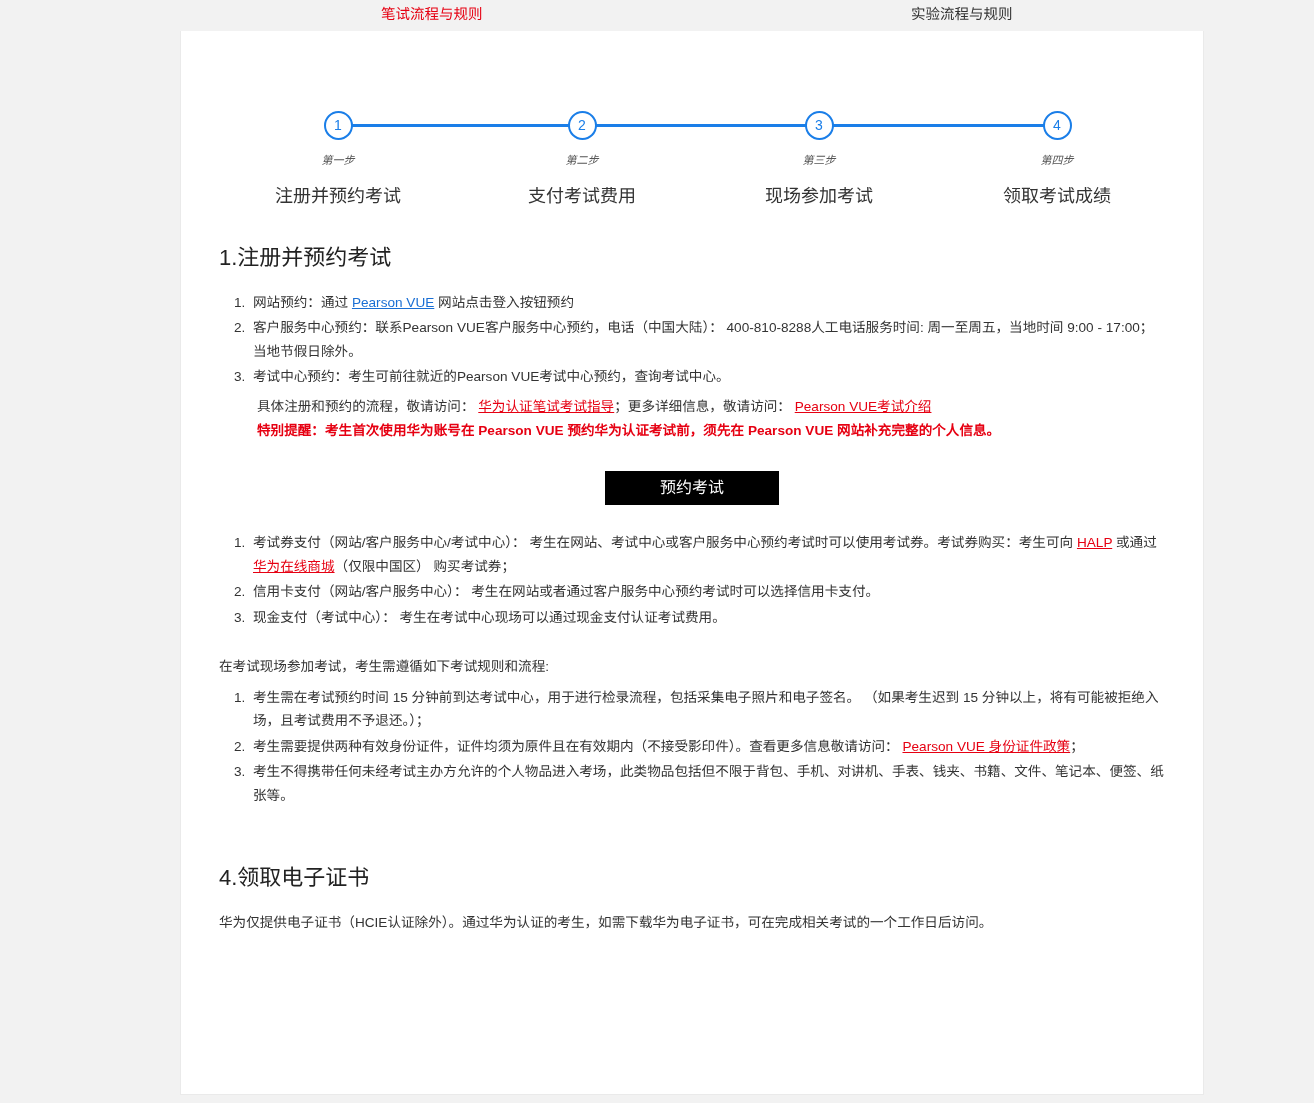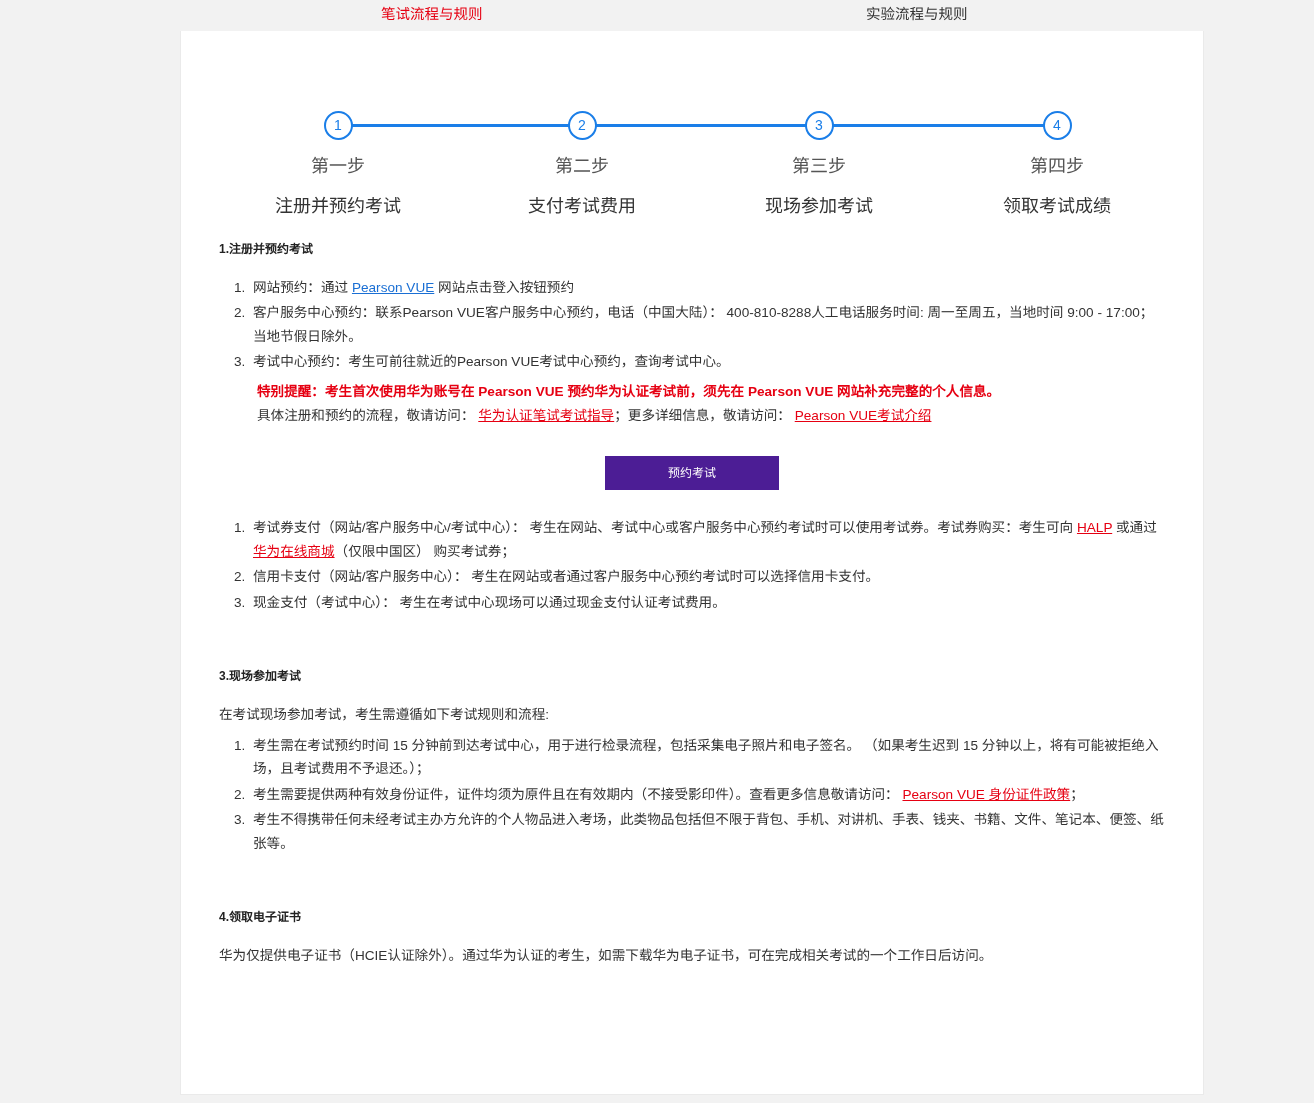--- a/index.html
+++ b/index.html
@@ -27,21 +27,21 @@
   }
   .tab {
     font-size: 14.5px;
     line-height: 1;
     cursor: pointer;
     white-space: nowrap;
   }
   .tab.active { color: #e60012; }
   .tab.inactive { color: #333; }
   .tab-1 { position: absolute; left: 341px; top: 7px; }
-  .tab-2 { position: absolute; left: 826px; top: 7px; }
+  .tab-2 { position: absolute; left: 871px; top: 7px; }
 
   
   .card {
     position: absolute;
     left: 140px;
     top: 31px;
     width: 1024px;
     min-height: 1064px;
     background: #ffffff;
     border: 1px solid #eaeaea;
@@ -76,40 +76,41 @@
     color: #1a7ee8;
     font-size: 14px;
     line-height: 25px;
     text-align: center;
     margin: 0 auto;
     position: relative;
     z-index: 2;
   }
   .step .s-label {
     margin-top: 11px;
-    font-size: 18px;
+    font-size: 11px;
     color: #555;
+    font-style: italic;
   }
   .step .s-desc {
     margin-top: 14px;
     font-size: 18px;
     color: #333;
   }
   .step-1 { left: 77px; }
   .step-2 { left: 321px; }
   .step-3 { left: 558px; }
   .step-4 { left: 796px; }
 
   
   .content {
     padding: 0 38px 40px 38px;
   }
   h2.sec-title {
-    font-size: 12px;
-    font-weight: bold;
+    font-size: 22px;
+    font-weight: normal;
     color: #222;
     margin: 26px 0 20px 0;
   }
   p.para {
     font-size: 13.6px;
     line-height: 1.7;
     margin: 0 0 8px 0;
     color: #333;
   }
   ol.list {
@@ -132,24 +133,24 @@
     cursor: pointer;
   }
   a.lnk-red {
     color: #e60012;
     text-decoration: underline;
     cursor: pointer;
   }
   .btn-row { text-align: center; margin: 28px 0 6px 0; }
   .btn {
     display: inline-block;
-    background: #4c1d95;
+    background: #000000;
     color: #fff;
     border: none;
-    font-size: 12px;
+    font-size: 16px;
     font-family: inherit;
     padding: 0 34px;
     height: 34px;
     line-height: 34px;
     cursor: pointer;
     min-width: 174px;
     text-align: center;
   }
   .spacer-lg { height: 20px; }
 </style>
@@ -193,43 +194,42 @@
     <div class="content">
 
       <h2 class="sec-title">1.注册并预约考试</h2>
       <ol class="list">
         <li>
           <span>网站预约：通过 </span><a class="lnk">Pearson VUE</a><span> 网站点击登入按钮预约</span>
         </li>
         <li>客户服务中心预约：联系Pearson VUE客户服务中心预约，电话（中国大陆）： 400-810-8288人工电话服务时间: 周一至周五，当地时间 9:00 - 17:00；当地节假日除外。</li>
         <li>考试中心预约：考生可前往就近的Pearson VUE考试中心预约，查询考试中心。</li>
       </ol>
-      <div class="sub-note red-b">特别提醒：考生首次使用华为账号在 Pearson VUE 预约华为认证考试前，须先在 Pearson VUE 网站补充完整的个人信息。</div>
       <div class="sub-note">
         <span>具体注册和预约的流程，敬请访问：</span>
         <a class="lnk-red">华为认证笔试考试指导</a><span>；更多详细信息，敬请访问：</span>
         <a class="lnk-red">Pearson VUE考试介绍</a>
       </div>
+      <div class="sub-note red-b">特别提醒：考生首次使用华为账号在 Pearson VUE 预约华为认证考试前，须先在 Pearson VUE 网站补充完整的个人信息。</div>
       <div class="btn-row">
         <button class="btn">预约考试</button>
       </div>
 
       <div class="spacer-lg"></div>
 
       <ol class="list">
         <li>
           <span>考试券支付（网站/客户服务中心/考试中心）： 考生在网站、考试中心或客户服务中心预约考试时可以使用考试券。考试券购买：考生可向 </span><a class="lnk-red">HALP</a><span> 或通过</span><a class="lnk-red">华为在线商城</a><span>（仅限中国区） 购买考试券；</span>
         </li>
         <li>信用卡支付（网站/客户服务中心）： 考生在网站或者通过客户服务中心预约考试时可以选择信用卡支付。</li>
         <li>现金支付（考试中心）： 考生在考试中心现场可以通过现金支付认证考试费用。</li>
       </ol>
 
       <div class="spacer-lg"></div>
 
-      <h2 class="sec-title">3.现场参加考试</h2>
       <p class="para">在考试现场参加考试，考生需遵循如下考试规则和流程:</p>
       <ol class="list">
         <li>考生需在考试预约时间 15 分钟前到达考试中心，用于进行检录流程，包括采集电子照片和电子签名。 （如果考生迟到 15 分钟以上，将有可能被拒绝入场，且考试费用不予退还。）；</li>
         <li>
           <span>考生需要提供两种有效身份证件，证件均须为原件且在有效期内（不接受影印件）。查看更多信息敬请访问： </span><a class="lnk-red">Pearson VUE 身份证件政策</a><span>；</span>
         </li>
         <li>考生不得携带任何未经考试主办方允许的个人物品进入考场，此类物品包括但不限于背包、手机、对讲机、手表、钱夹、书籍、文件、笔记本、便签、纸张等。</li>
       </ol>
 
       <div class="spacer-lg"></div>

